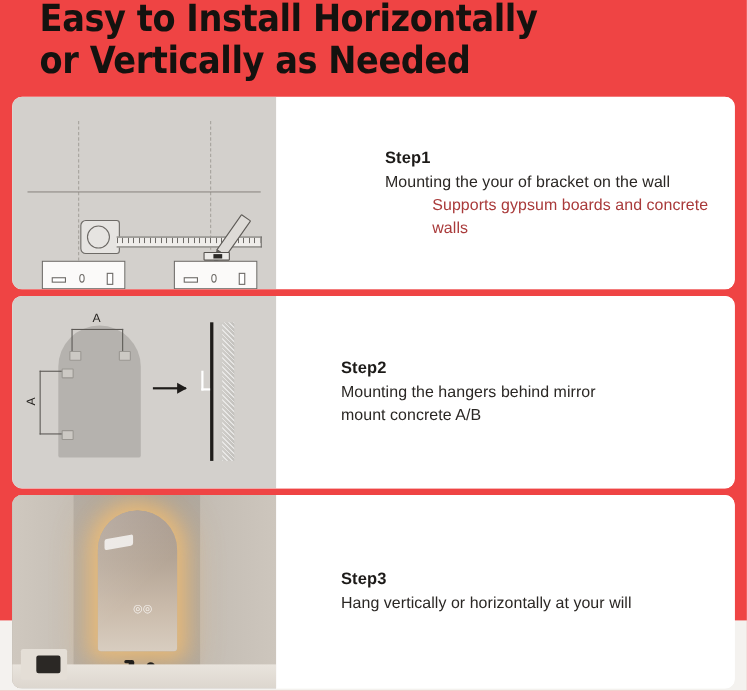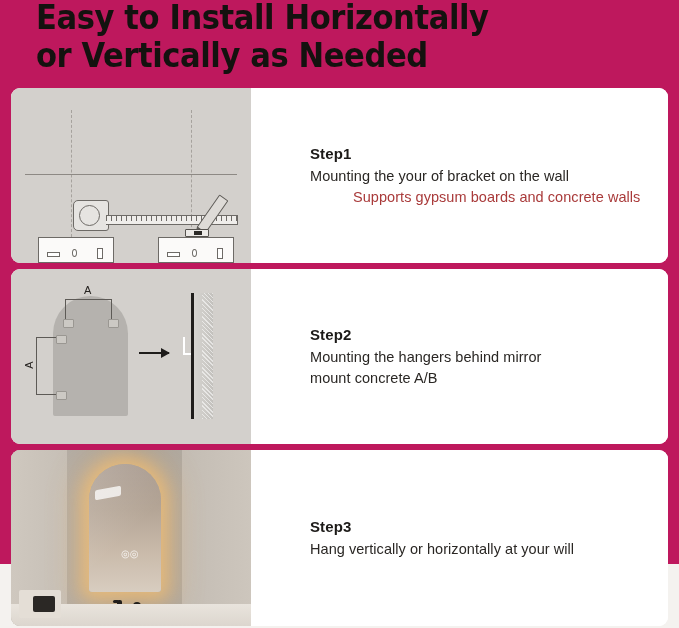--- a/index.html
+++ b/index.html
@@ -10,21 +10,21 @@
     width: 679px;
     height: 628px;
     background: #f4f2ef;
     font-family: "Liberation Sans", sans-serif;
     overflow: hidden;
   }
   .page {
     position: relative;
     width: 679px;
     height: 564px;
-    background: #be185d;
+    background: #ef4444;
     box-sizing: border-box;
   }
   
   .heading {
     position: absolute;
     left: 36px;
     top: -2px;
     width: 600px;
     font-family: "DejaVu Sans Condensed", "Liberation Sans Narrow", "Liberation Sans", sans-serif;
     font-weight: 700;
@@ -38,21 +38,21 @@
   .card {
     position: absolute;
     left: 11px;
     width: 657px;
     background: #ffffff;
     border-radius: 9px;
     overflow: hidden;
     display: flex;
     box-sizing: border-box;
   }
-  #card-1 { top: 88px;  height: 175px; }
+  #card-1 { top: 88px;  height: 175px; gap: 40px; }
   #card-2 { top: 269px; height: 175px; }
   #card-3 { top: 450px; height: 176px; }
 
   .card-media {
     position: relative;
     width: 240px;
     flex: 0 0 240px;
     background: #d3d0cc;
     overflow: hidden;
   }

